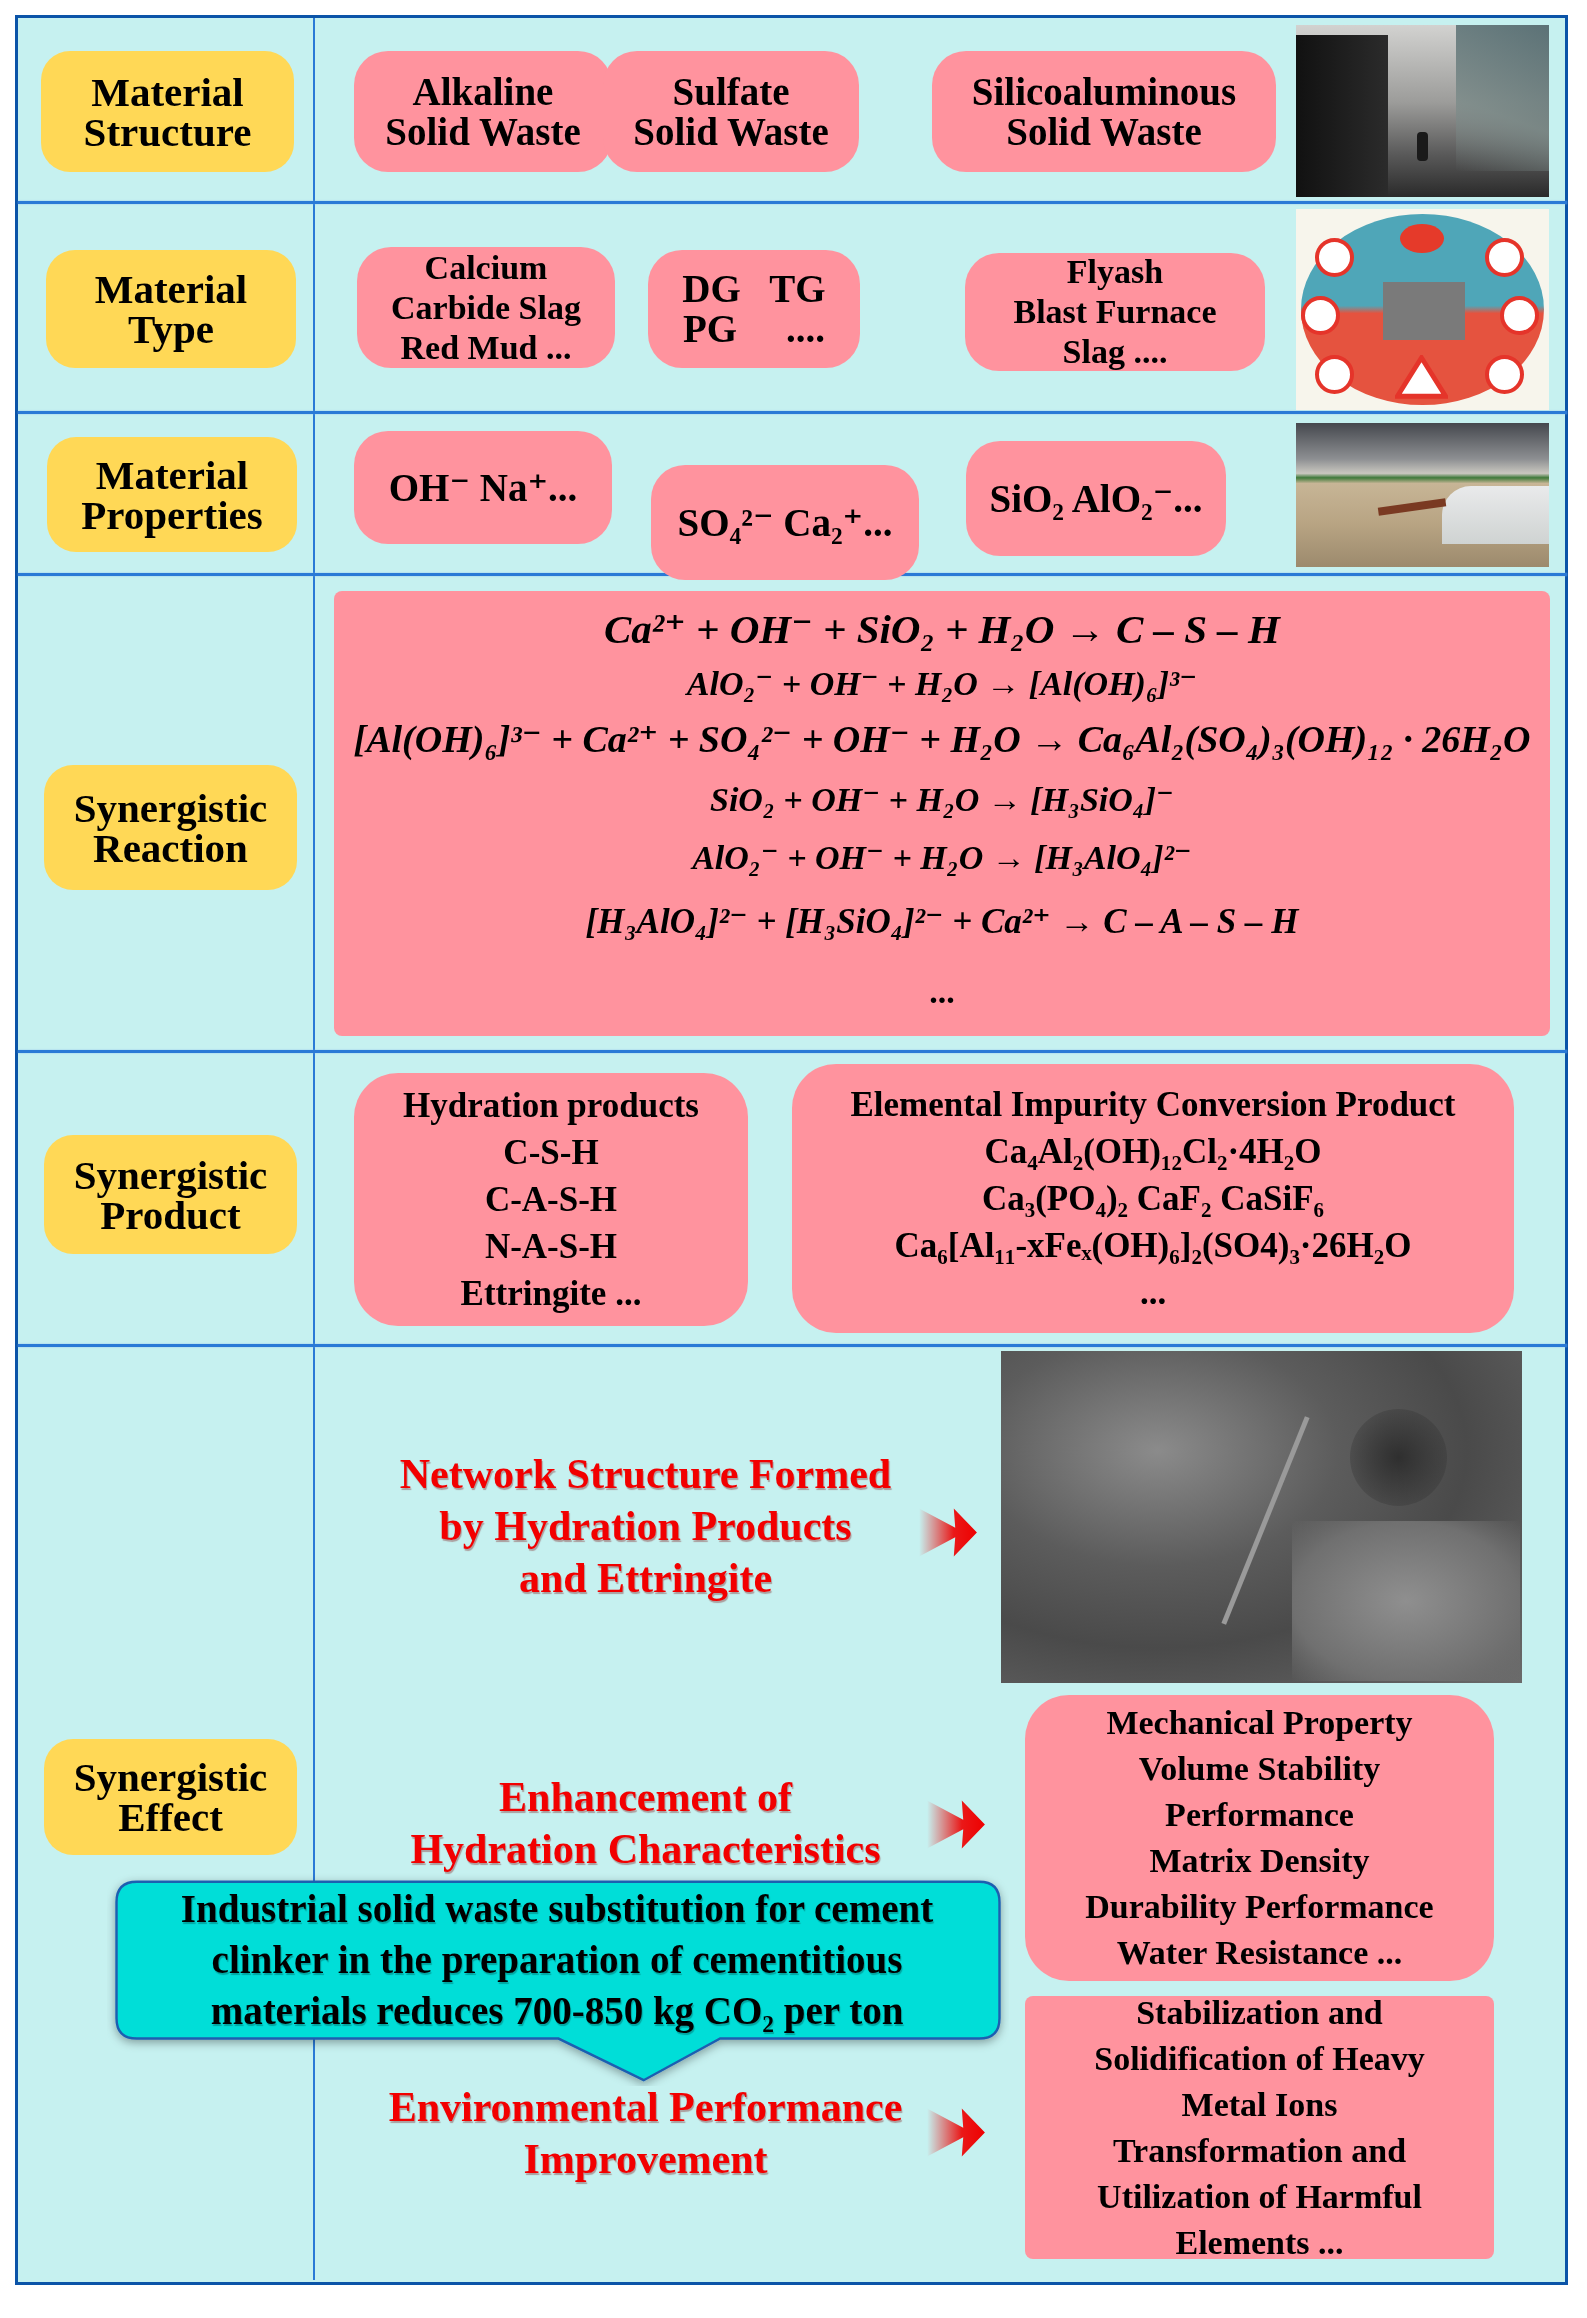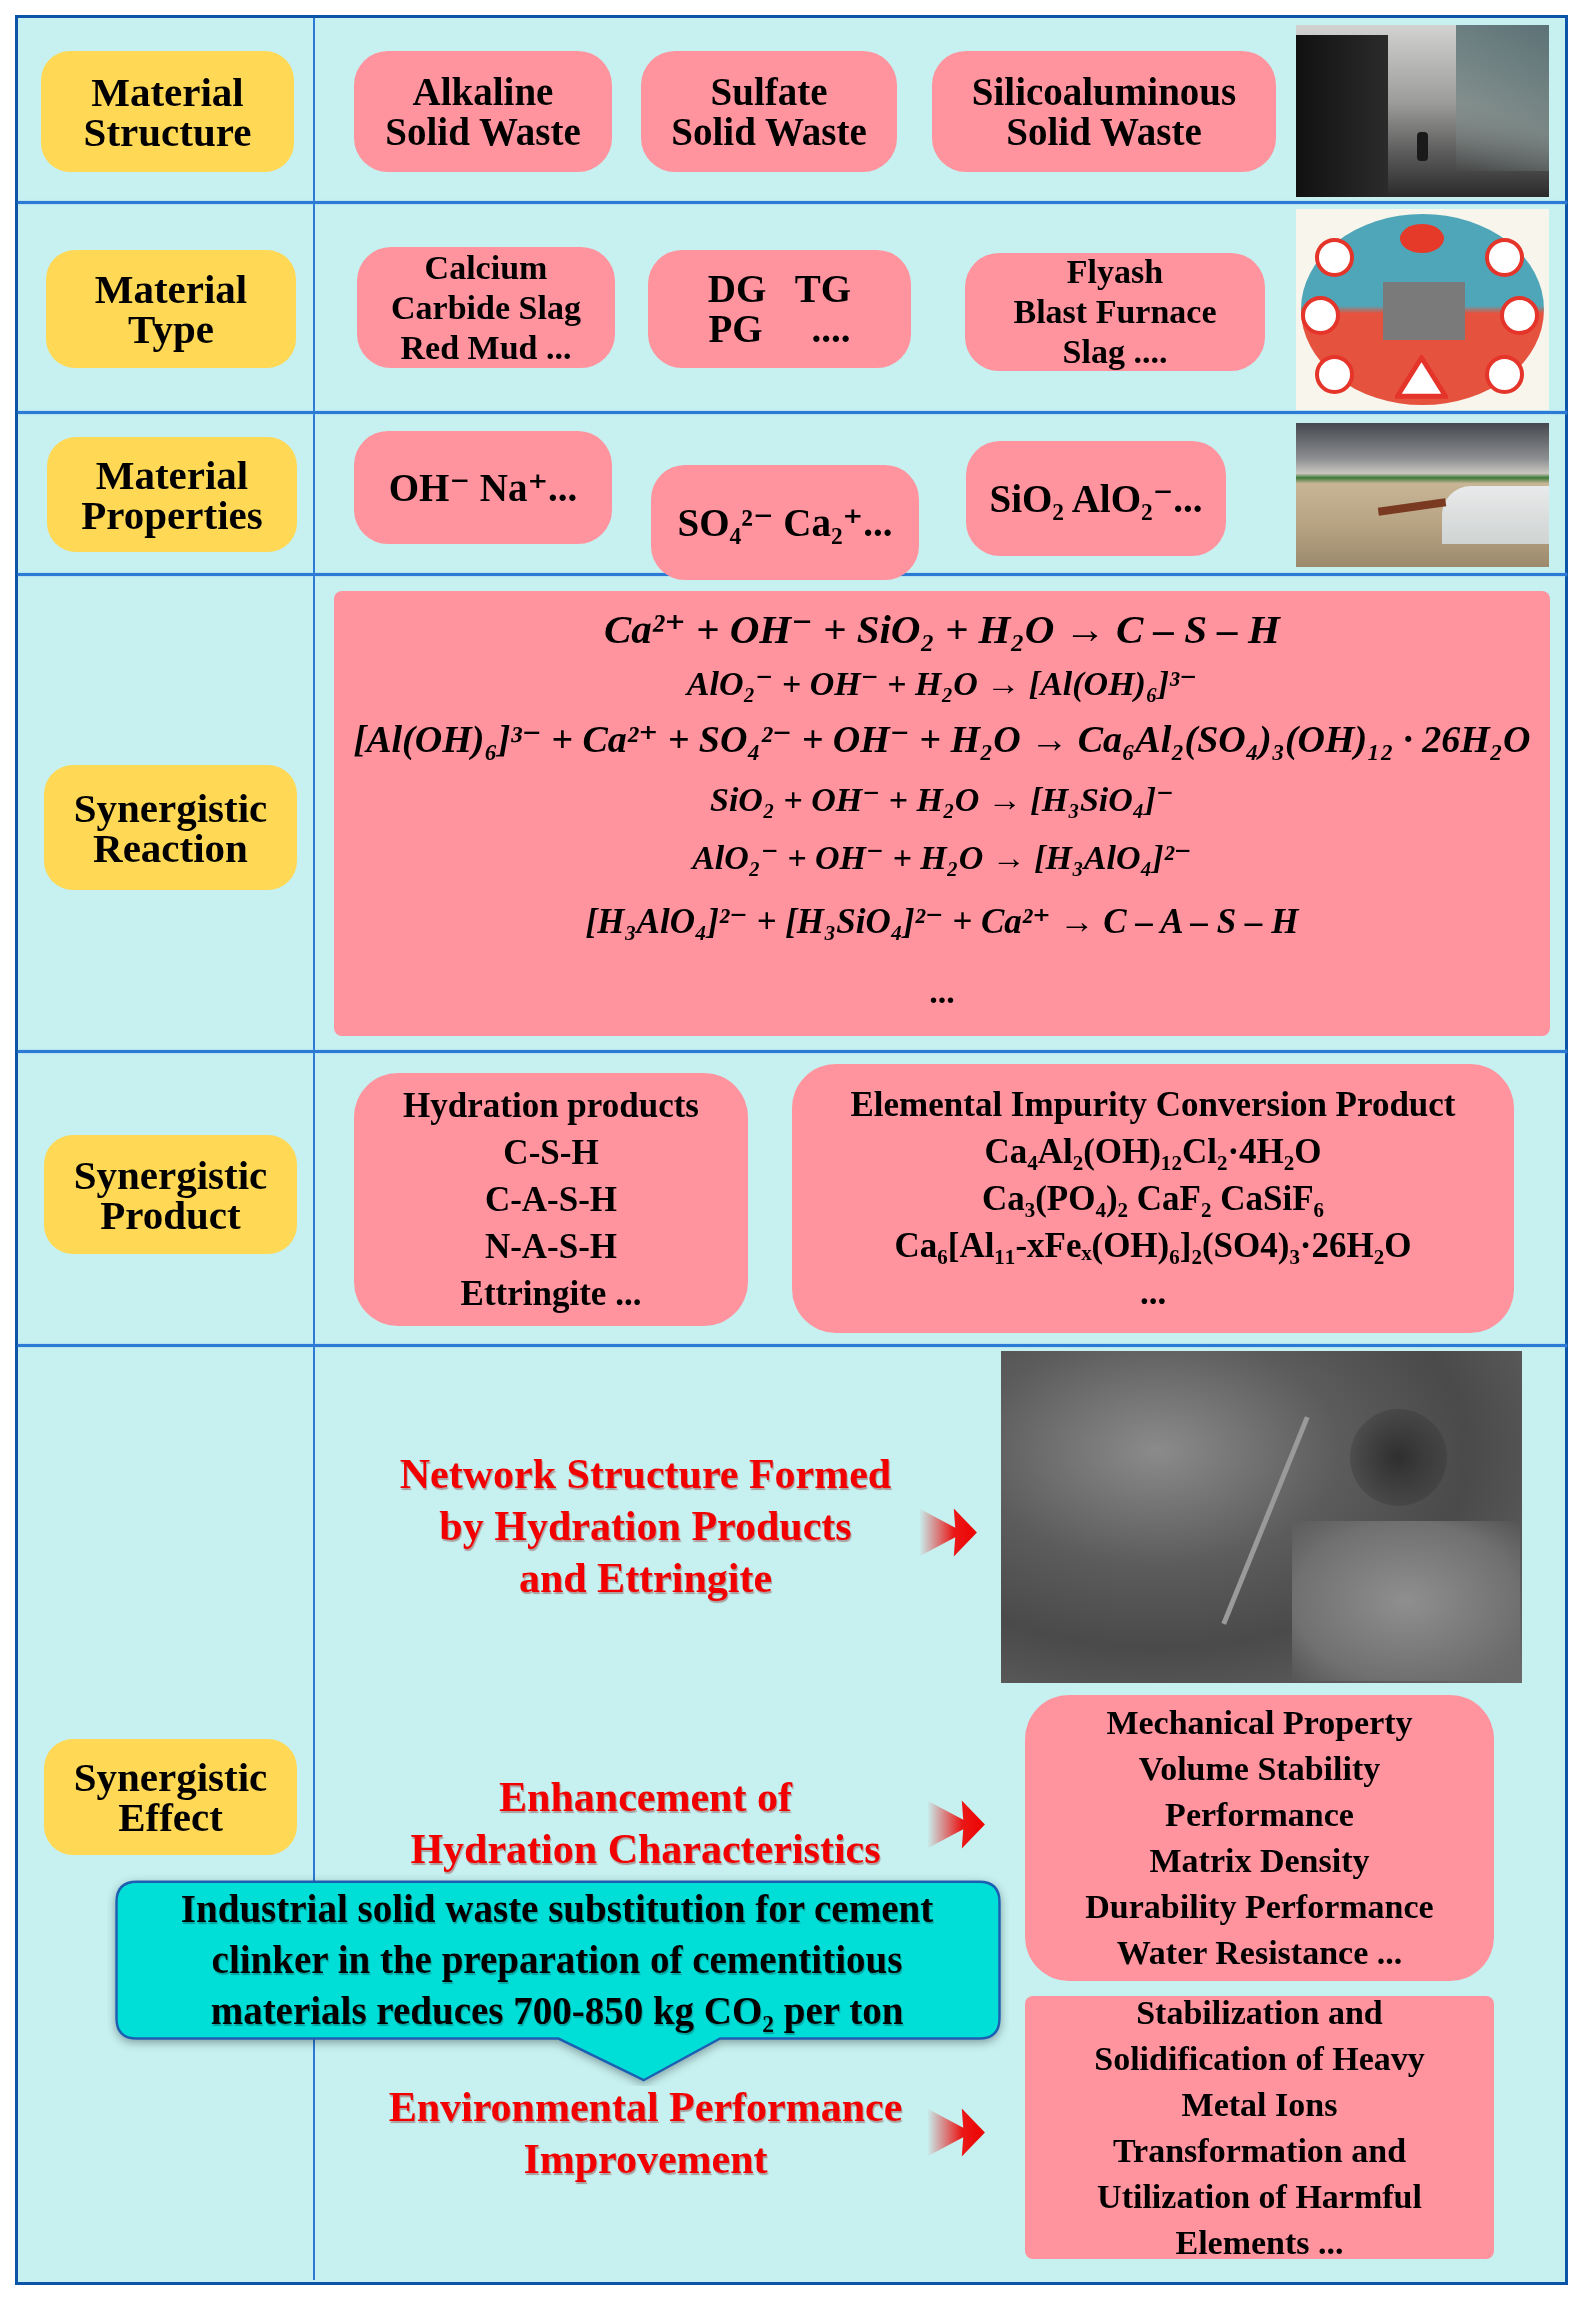--- a/index.html
+++ b/index.html
@@ -42,21 +42,21 @@
 <div class="hline" style="top:1050px;"></div>
 <div class="hline" style="top:1344px;"></div>
 
 <div class="abs label" style="left:41px;top:51px;width:253px;height:121px;">
   <div><span>Material</span><br><span>Structure</span></div>
 </div>
 <div class="abs pink t1" style="left:354px;top:51px;width:258px;height:121px;">
   <span>Alkaline</span>
   <span>Solid Waste</span>
 </div>
-<div class="abs pink t1" style="left:641px;top:51px;width:256px;height:121px;">
+<div class="abs pink t1" style="left:603px;top:51px;width:256px;height:121px;">
   <span>Sulfate</span>
   <span>Solid Waste</span>
 </div>
 <div class="abs pink t1" style="left:932px;top:51px;width:344px;height:121px;">
   <span>Silicoaluminous</span>
   <span>Solid Waste</span>
 </div>
 <div class="abs img" style="left:1296px;top:25px;width:253px;height:172px;
      background:linear-gradient(180deg,#d2d2d0 0%,#9c9c9a 45%,#5a5a5a 75%,#2a2a2a 100%);">
   <div class="abs" style="left:0;top:9.7px;width:92px;height:162px;background:linear-gradient(90deg,#111 0%,#2b2b2b 100%);"></div>
@@ -65,21 +65,21 @@
 </div>
 
 <div class="abs label" style="left:46px;top:250px;width:250px;height:118px;">
   <div><span>Material</span><br><span>Type</span></div>
 </div>
 <div class="abs pink t2" style="left:357px;top:247px;width:258px;height:121px;">
   <span>Calcium</span>
   <span>Carbide Slag</span>
   <span>Red Mud ...</span>
 </div>
-<div class="abs pink t1" style="left:648px;top:250px;width:263px;height:118px;white-space:pre;font-family:Liberation Serif, serif;">
+<div class="abs pink t1" style="left:648px;top:250px;width:212px;height:118px;white-space:pre;font-family:Liberation Serif, serif;">
   <span>DG   TG</span>
   <span>PG     ....</span>
 </div>
 <div class="abs pink t2" style="left:965px;top:253px;width:300px;height:118px;">
   <span>Flyash</span>
   <span>Blast Furnace</span>
   <span>Slag  ....</span>
 </div>
 <div class="abs img" style="left:1296px;top:209px;width:253px;height:201px;background:#F7F5EC;">
   <div class="abs" style="left:4.9px;top:4.9px;width:243px;height:191px;border-radius:50%;

